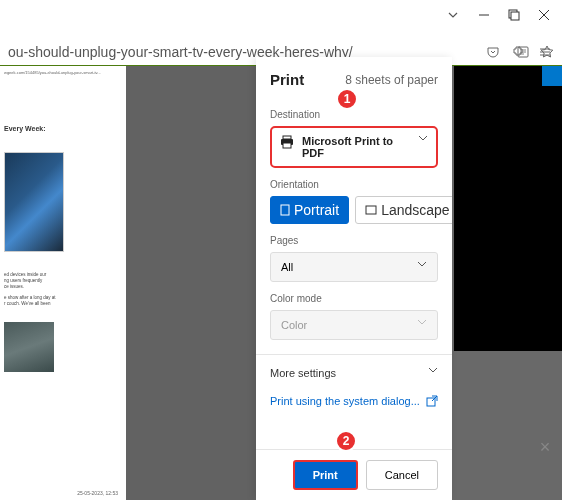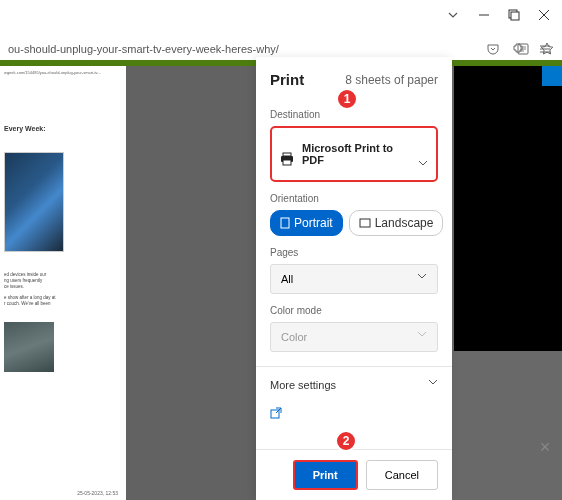--- a/index.html
+++ b/index.html
@@ -1,44 +1,44 @@
 <!DOCTYPE html>
 <html><head>
 <meta charset="utf-8">
 <style>
 *{margin:0;padding:0;box-sizing:border-box;font-family:'Segoe UI',Arial,sans-serif}
 body{width:562px;height:500px;overflow:hidden;background:#fff;position:relative}
 .window-controls{position:absolute;top:0;right:0;height:30px;display:flex;align-items:center;gap:18px;padding:0 12px;z-index:10}
 .window-controls svg{cursor:pointer}
-.url-bar{position:absolute;top:38px;left:0;right:0;height:28px;display:flex;align-items:center;padding:0 8px;font-size:11px;color:#555;border-bottom:6px solid #4d7c0f;z-index:5}
+.url-bar{position:absolute;top:38px;left:0;right:0;height:28px;display:flex;align-items:center;padding:0 8px;font-size:14px;color:#555;border-bottom:1px solid #4d7c0f;z-index:5}
 .url-text{flex:1;overflow:hidden;white-space:nowrap}
 .url-icons{display:flex;align-items:center;gap:10px;margin-left:auto}
 .url-icons-right{display:flex;align-items:center;gap:12px;position:absolute;right:10px}
 .page-bg{position:absolute;top:66px;left:0;right:0;bottom:0;background:#888}
 .preview{position:absolute;left:0;top:66px;width:126px;height:434px;background:#fff;font-size:5px;color:#333;padding:4px;overflow:hidden}
 .preview-url{font-size:4px;color:#666;white-space:nowrap;overflow:hidden}
 .preview-heading{font-size:7px;font-weight:bold;margin-top:50px}
 .preview-img1{margin-top:20px;width:60px;height:100px;background:linear-gradient(135deg,#1a3a5a 0%,#2a5a8a 40%,#4488cc 60%,#1a2a3a 100%);border:1px solid #ccc}
 .preview-text{margin-top:20px;font-size:4.5px;line-height:1.3;color:#444}
 .preview-img2{margin-top:15px;width:50px;height:50px;background:linear-gradient(160deg,#4a5a5a 0%,#6a7a7a 50%,#3a4a4a 100%)}
 .preview-date{position:absolute;bottom:4px;right:8px;font-size:5px;color:#666}
 .overlay{position:absolute;top:66px;left:126px;width:130px;height:434px;background:rgba(60,60,60,0.5)}
 .print-panel{position:absolute;top:57px;left:256px;width:196px;height:443px;background:#fff;display:flex;flex-direction:column;box-shadow:-2px 0 8px rgba(0,0,0,0.1);z-index:20}
 .pp-header{display:flex;justify-content:space-between;align-items:center;padding:14px 14px 10px}
 .pp-title{font-size:15px;font-weight:600;color:#222}
 .pp-sheets{font-size:12px;color:#666}
 .pp-body{flex:1;padding:0 14px;overflow:auto}
 .pp-label{font-size:10px;color:#666;margin-top:11px;margin-bottom:6px}
-.dest-select{border:2px solid #e83030;border-radius:5px;padding:14px 8px;display:flex;align-items:flex-end;gap:8px;cursor:pointer;position:relative}
+.dest-select{border:2px solid #e83030;border-radius:5px;padding:7px 8px;display:flex;align-items:flex-start;gap:8px;cursor:pointer;position:relative}
 .dest-text{font-size:11px;font-weight:600;color:#222;flex:1}
 .callout{position:absolute;width:22px;height:22px;border-radius:50%;background:#e83030;border:2px solid #fff;color:#fff;font-size:12px;font-weight:bold;display:flex;align-items:center;justify-content:center;z-index:30}
 .callout1{top:88px;left:336px}
 .callout2{top:490px;left:335px;transform:translateY(-60px)}
 .orient-group{display:flex;gap:6px}
-.orient-btn{border:1px solid #ccc;border-radius:10px;padding:5px 9px;font-size:12px;display:flex;align-items:center;gap:4px;cursor:pointer;background:#fff;color:#333}
+.orient-btn{border:1px solid #ccc;border-radius:3px;padding:5px 9px;font-size:14px;display:flex;align-items:center;gap:4px;cursor:pointer;background:#fff;color:#333}
 .orient-btn.active{background:#0066cc;color:#fff;border-color:#0066cc}
 .dropdown{border:1px solid #ddd;border-radius:3px;padding:8px 10px;font-size:11px;display:flex;justify-content:space-between;align-items:flex-start;cursor:pointer;background:#f5f5f5}
 .dropdown.disabled{color:#999;cursor:default}
 .pp-divider{height:1px;background:#e5e5e5;margin:14px -14px 0}
 .more-settings{display:flex;justify-content:space-between;align-items:flex-start;padding:12px 0;font-size:11px;color:#333;cursor:pointer}
 .sys-dialog{display:flex;justify-content:space-between;align-items:center;font-size:11px;color:#0066cc;cursor:pointer;padding:4px 0}
 .pp-footer{border-top:1px solid #e5e5e5;padding:10px 14px;display:flex;justify-content:flex-end;gap:8px}
 .btn{padding:7px 18px;font-size:11px;border-radius:3px;cursor:pointer;border:1px solid #ccc;background:#fff}
 .btn-print{background:#0066cc;color:#fff;border:2px solid #e83030;font-weight:600}
 .right-strip{position:absolute;top:66px;left:452px;width:110px;height:434px;background:rgba(80,80,80,0.55)}
@@ -166,20 +166,21 @@
     </div>
 
     <div class="pp-divider"></div>
     <div class="more-settings">
       <span>More settings</span>
       <svg class="chev" viewBox="0 0 10 6">
           <path d="M1 1l4 4 4-4" stroke="#555" fill="none"></path>
         </svg>
     </div>
     <div class="sys-dialog">
+      <span>Print using the system dialog...</span>
       <svg width="12" height="12" viewBox="0 0 12 12">
           <rect x="1" y="3" width="8" height="8" stroke="#0066cc" fill="none"></rect>
           <path d="M6 1h5v5M11 1L6 6" stroke="#0066cc" fill="none"></path>
         </svg>
     </div>
   </div>
   <div class="pp-footer">
     <button class="btn btn-print">Print</button>
     <button class="btn">Cancel</button>
   </div>

